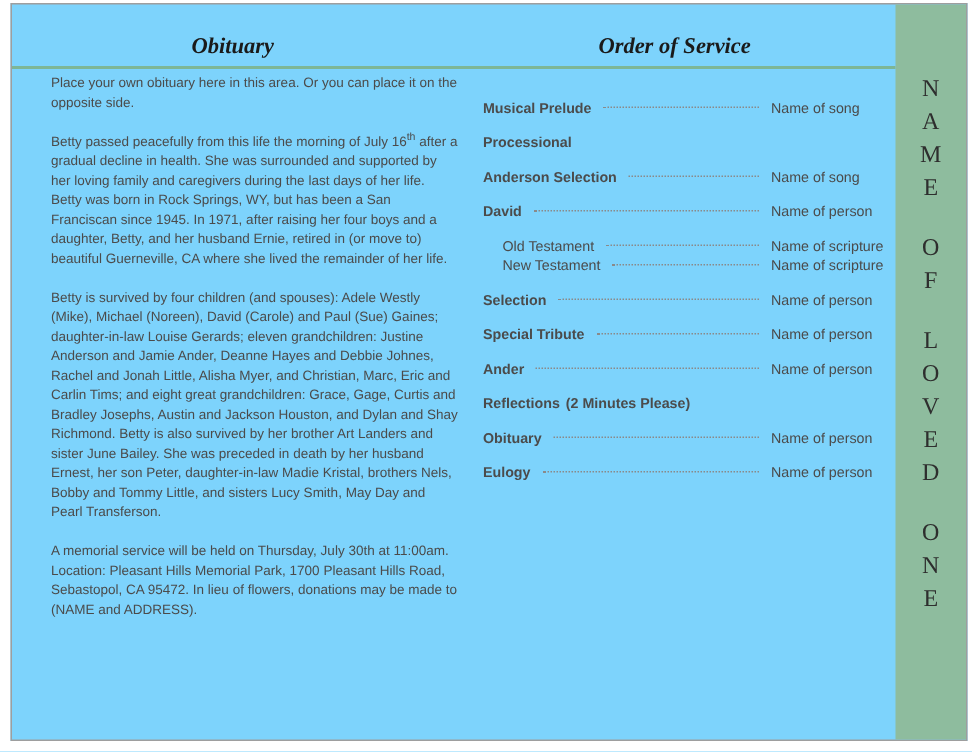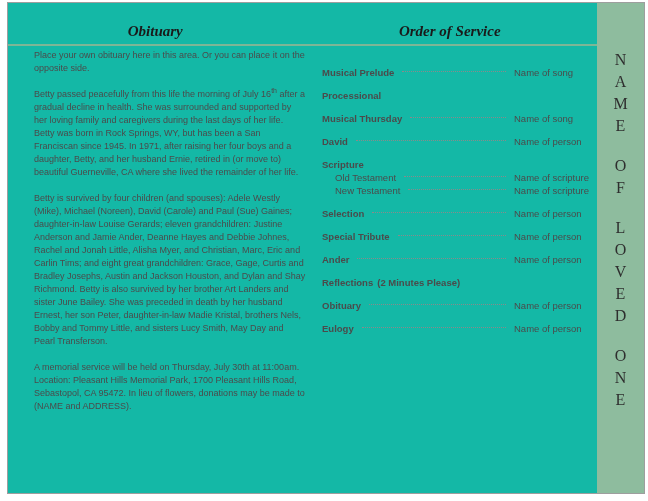--- a/index.html
+++ b/index.html
@@ -6,21 +6,21 @@
     --green:#8ebc9e; --rule:#7db696; --border:#9e9e9e;
     --heading:#1a1a1a; --body:#4b4b4b; --dots:#8a8a8a;
   }
   html,body{margin:0;padding:0;}
   body{
     width:648px;height:501px;background:#ffffff;position:relative;
     font-family:"Liberation Sans", sans-serif;overflow:hidden;
   }
   .page{
     position:absolute;left:7px;top:2px;width:636px;height:490px;
-    border:1px solid var(--border);background:#14b8a6;
+    border:1px solid var(--border);background:#7dd3fc;
   }
   .sidebar{
     position:absolute;top:0;right:0;width:47px;height:100%;
     background:var(--green);
   }
   .sidebar-text{
     padding-top:46px;display:flex;flex-direction:column;align-items:center;gap:18px;
     font-family:"Liberation Serif", serif;font-size:16px;color:#2e2e2e;
   }
   .word{display:flex;flex-direction:column;align-items:center;}
@@ -76,34 +76,30 @@
     <span class="svc-label">Musical Prelude</span>
 
     <span class="svc-dots"></span>
     <span class="svc-value">Name of song</span>
   </div>
       <div class="svc-row">
     <span class="svc-label">Processional</span>
 
   </div>
       <div class="svc-row">
-    <span class="svc-label">Musical Thursday</span>
+    <span class="svc-label">Anderson Selection</span>
 
     <span class="svc-dots"></span>
     <span class="svc-value">Name of song</span>
   </div>
       <div class="svc-row">
     <span class="svc-label">David</span>
 
     <span class="svc-dots"></span>
     <span class="svc-value">Name of person</span>
-  </div>
-      <div class="svc-row tight">
-    <span class="svc-label">Scripture</span>
-
   </div>
       <div class="svc-row tight indent">
     <span class="svc-label regular">Old Testament</span>
 
     <span class="svc-dots"></span>
     <span class="svc-value">Name of scripture</span>
   </div>
       <div class="svc-row indent">
     <span class="svc-label regular">New Testament</span>
 

